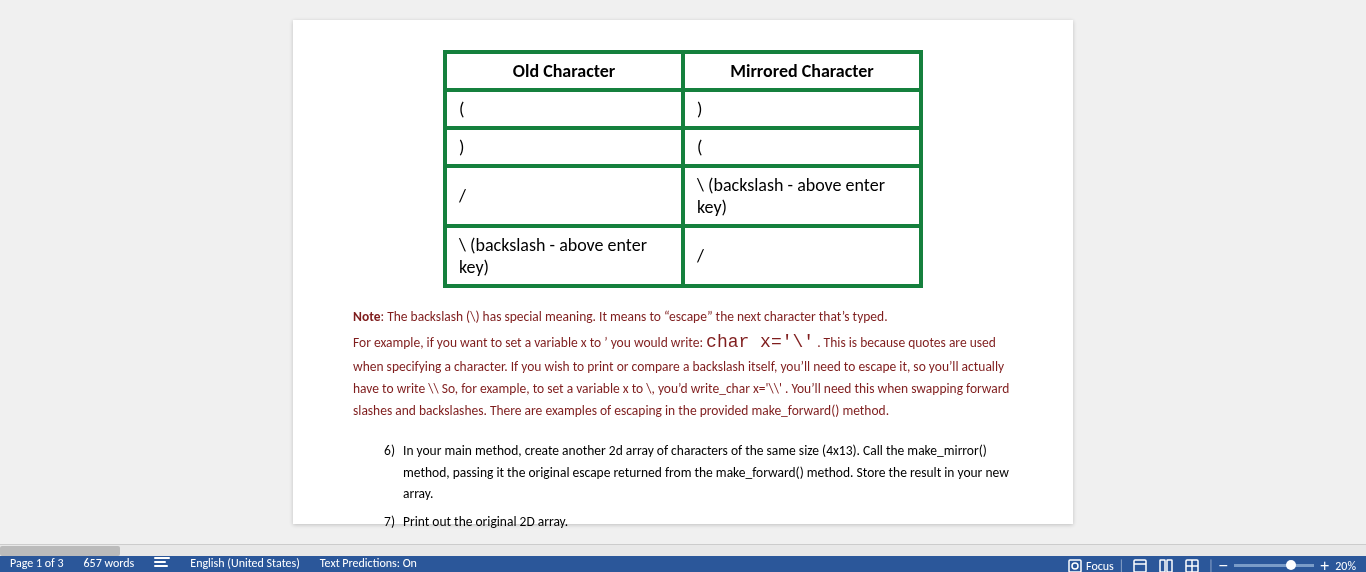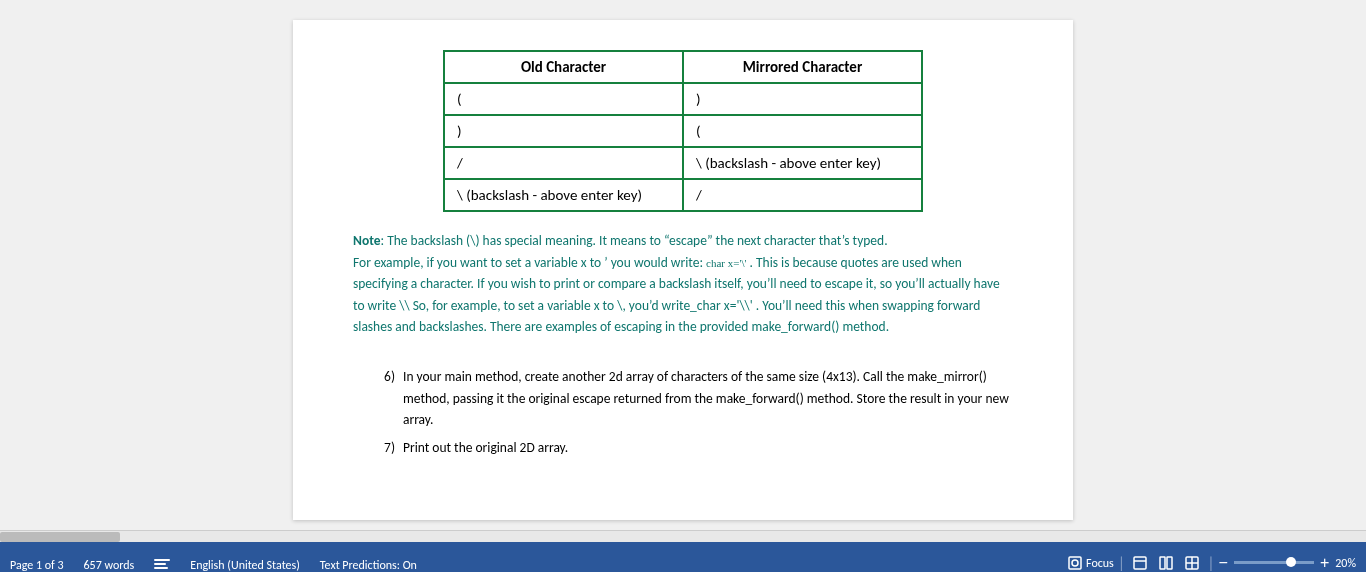--- a/index.html
+++ b/index.html
@@ -36,49 +36,49 @@
       justify-content: center;
       margin-bottom: 18px;
     }
 
     table {
       border-collapse: collapse;
       width: 480px;
     }
 
     table th, table td {
-      border: 2px solid #15803d;
+      border: 4px solid #15803d;
       padding: 6px 12px;
       text-align: left;
-      font-size: 15px;
+      font-size: 18px;
     }
 
     table th {
       font-weight: bold;
       text-align: center;
       background: white;
     }
 
     .note-block {
       font-size: 13.5px;
       line-height: 1.6;
-      color: #0f766e;
-      margin-bottom: 28px;
+      color: #7f1d1d;
+      margin-bottom: 19px;
     }
 
     .note-block b {
       font-weight: bold;
     }
 
     .underline {
     }
 
     code, .mono {
-      font-family: Liberation Serif, serif;
-      font-size: 11px;
+      font-family: Liberation Mono, monospace;
+      font-size: 18px;
     }
 
     .list-section {
       font-size: 13.5px;
       line-height: 1.6;
       color: #000;
       padding-left: 20px;
     }
 
     .list-item {
@@ -107,24 +107,24 @@
       position: absolute;
       left: 0;
       top: 1px;
       width: 120px;
       height: 10px;
       background: #bbb;
       border-radius: 2px;
     }
 
     .status-bar {
-      height: 30px;
+      height: 16px;
       background: #2b579a;
       display: flex;
-      align-items: flex-end;
+      align-items: flex-start;
       padding: 0 10px;
       gap: 20px;
       color: white;
       font-size: 12px;
       flex-shrink: 0;
     }
 
     .status-bar-right {
       margin-left: auto;
       display: flex;

